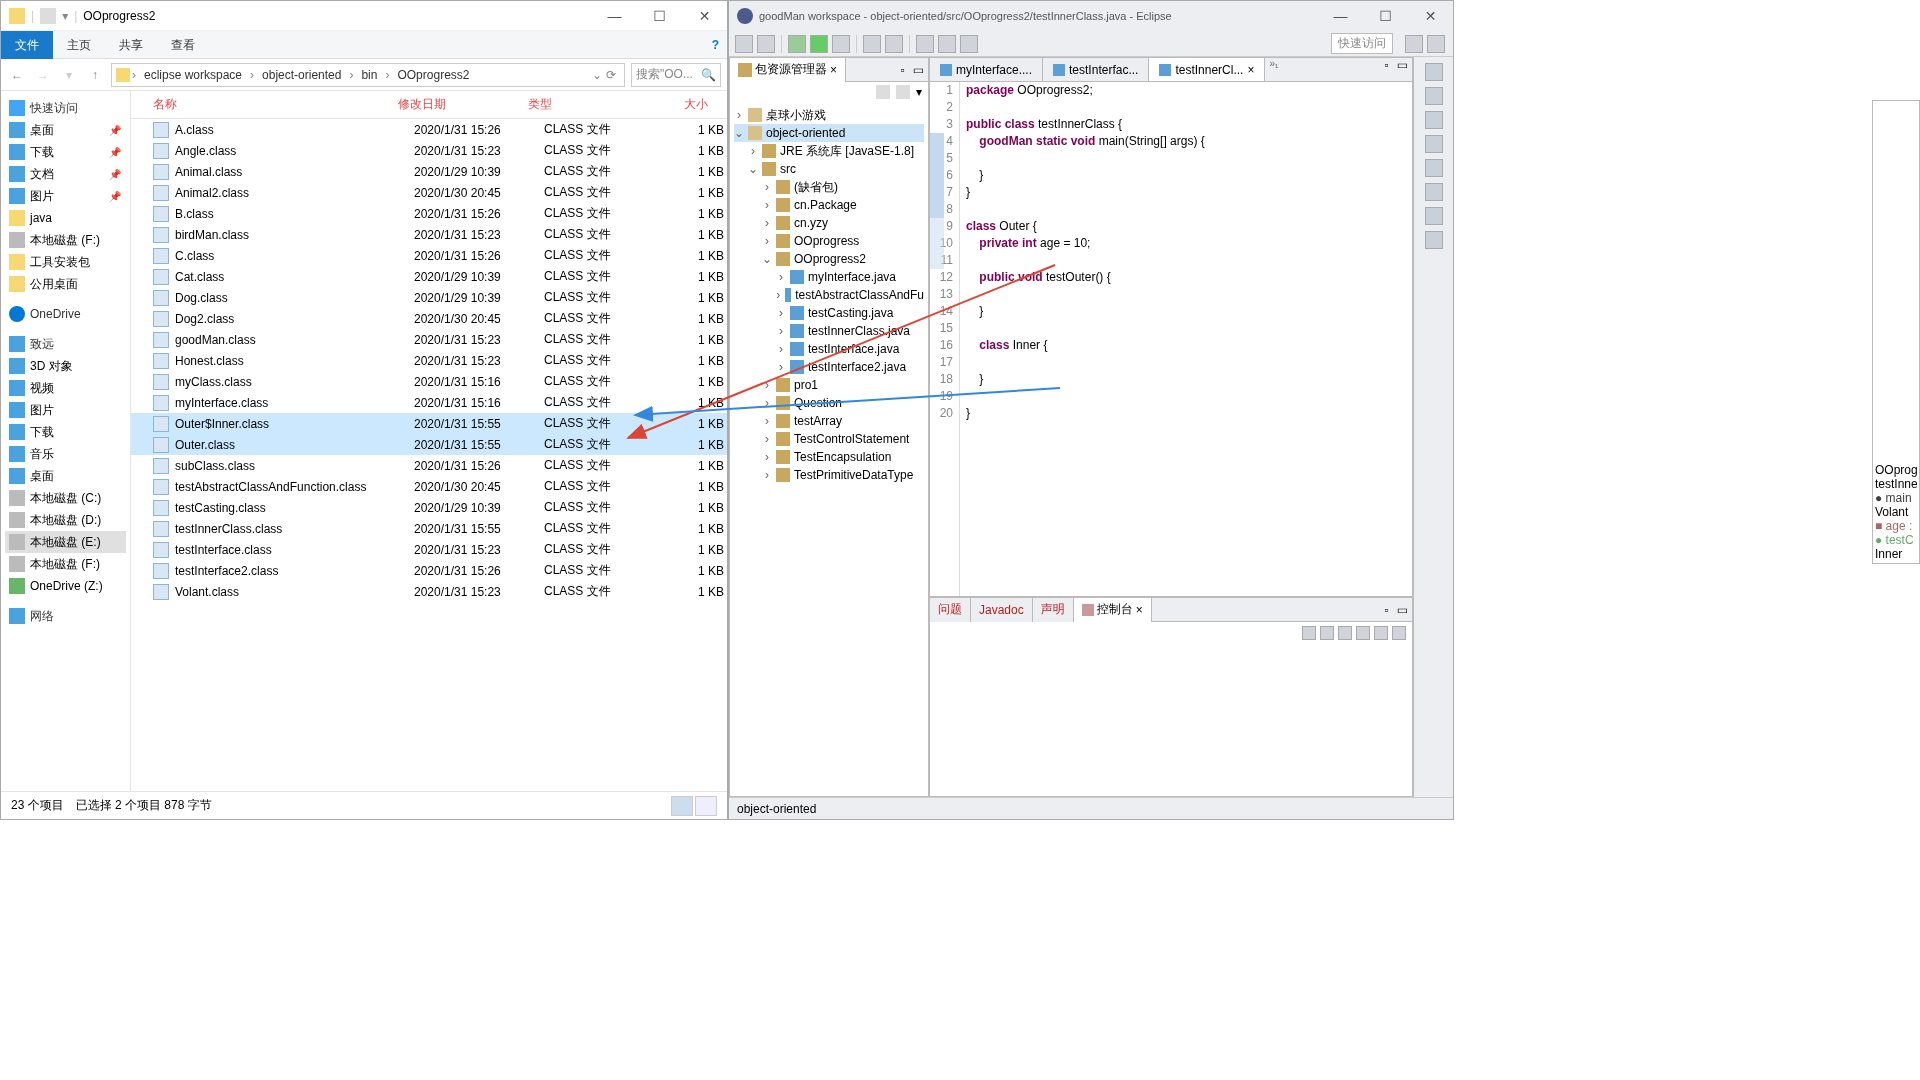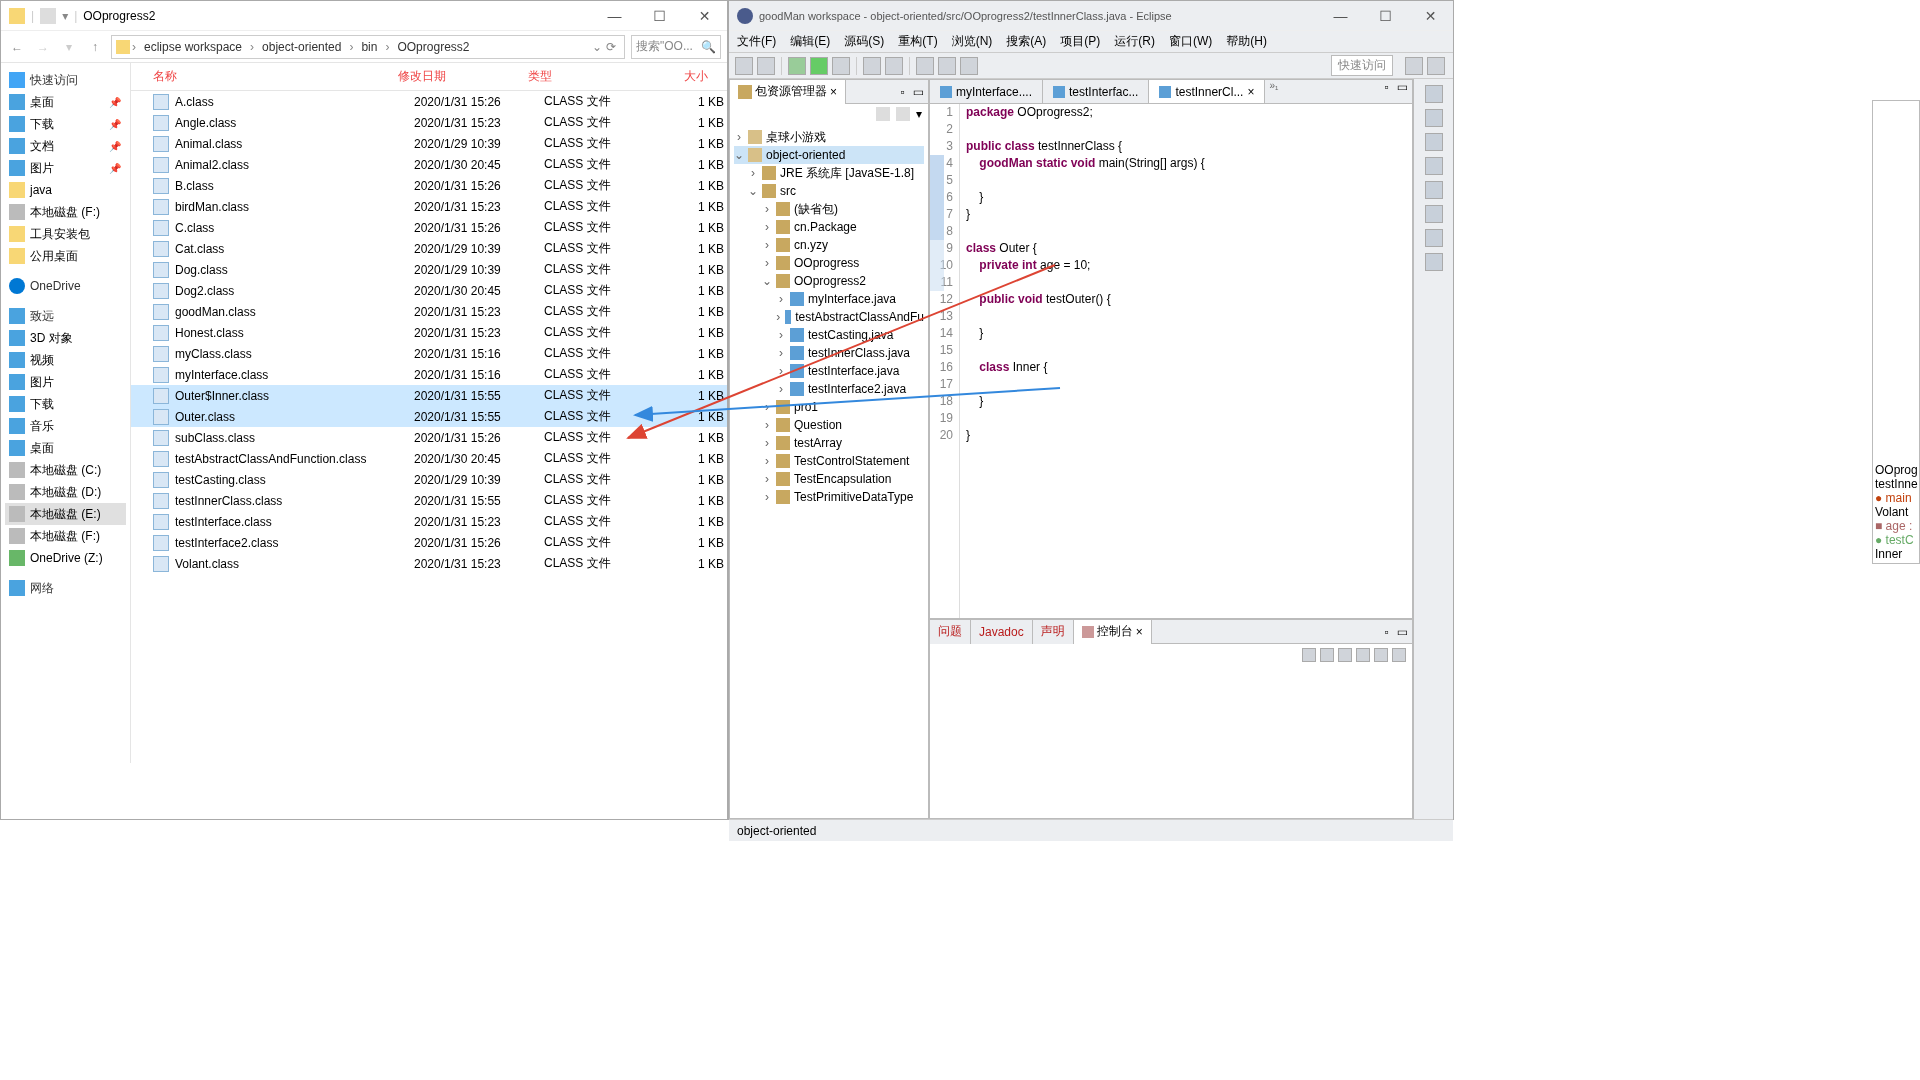--- a/index.html
+++ b/index.html
@@ -88,20 +88,27 @@
       <span style="color:#888">▾</span>
       <span style="color:#ccc">|</span>
       <span>OOprogress2</span>
     </div>
     <div class="controls">
       <span>—</span>
       <span>☐</span>
       <span>✕</span>
     </div>
   </div>
+  <div class="ribbon">
+    <span class="tab active">文件</span>
+    <span class="tab">主页</span>
+    <span class="tab">共享</span>
+    <span class="tab">查看</span>
+    <span style="margin-left:auto;margin-right:8px;color:#0078d4;font-weight:bold">?</span>
+  </div>
   <div class="navrow">
     <span class="arrow">←</span>
     <span class="arrow" style="color:#ccc">→</span>
     <span class="arrow" style="color:#ccc">▾</span>
     <span class="arrow">↑</span>
     <div class="breadcrumb">
       <span class="ico ico-folder" style="width:14px;height:14px"></span>
       <span class="chev">›</span>
       <span class="crumb">eclipse workspace</span>
       <span class="chev">›</span>
@@ -385,45 +392,41 @@
           <div class="row">
             <span class="ico ico-file"></span>
             <div class="col-name" style="width:239px">Volant.class</div>
             <div class="col-date">2020/1/31 15:23</div>
             <div class="col-type">CLASS 文件</div>
             <div class="col-size">1 KB</div>
           </div>
         </div>
     </div>
   </div>
+  <div class="statusbar">
+    <span>23 个项目</span>
+    <span>已选择 2 个项目  878 字节</span>
+    <div class="right">
+      <span class="viewbtn active"></span>
+      <span class="viewbtn"></span>
+    </div>
+  </div>
 </div>
 
 <div class="win" style="left:728px;top:0;width:726px;height:820px">
   <div class="titlebar" style="background:#eceef1">
     <div class="left">
       <span class="ico" style="background:#4a5b8c;border-radius:50%"></span>
       <span style="font-size:11px;color:#555">goodMan workspace - object-oriented/src/OOprogress2/testInnerClass.java - Eclipse</span>
     </div>
     <div class="controls">
       <span>—</span>
       <span>☐</span>
       <span>✕</span>
     </div>
-  </div>
-  <div class="eclipse-menu">
-    <span>文件(F)</span>
-    <span>编辑(E)</span>
-    <span>源码(S)</span>
-    <span>重构(T)</span>
-    <span>浏览(N)</span>
-    <span>搜索(A)</span>
-    <span>项目(P)</span>
-    <span>运行(R)</span>
-    <span>窗口(W)</span>
-    <span>帮助(H)</span>
   </div>
   <div class="eclipse-toolbar">
     <span class="tb-btn"></span>
     <span class="tb-btn"></span>
     <span class="tb-sep"></span>
     <span class="tb-btn" style="background:#9c9"></span>
     <span class="tb-btn" style="background:#6c6"></span>
     <span class="tb-btn"></span>
     <span class="tb-sep"></span>
     <span class="tb-btn"></span>
@@ -672,21 +675,21 @@
   </div>
   <div class="eclipse-status">
     <span>object-oriented</span>
   </div>
 </div>
 
 <div style="position:absolute;right:0;top:100px;width:48px;background:#fff;border:1px solid #bbb;font-size:11px;padding:2px;overflow:hidden">
   <div style="height:360px"></div>
   <div>OOprog</div>
   <div>testInne</div>
-  <div style="color:#c2410c">● <span>main</span></div>
+  <div style="color:#404040">● <span>main</span></div>
   <div>Volant</div>
   <div style="color:#a66">■ <span>age :</span></div>
   <div style="color:#6a6">● <span>testC</span></div>
   <div>Inner</div>
 </div>
 
 <svg class="arrow-svg" style="left:0;top:0;width:1454px;height:820px">
   <defs>
     <marker id="ah-red" markerWidth="10" markerHeight="8" refX="9" refY="4" orient="auto">
         <path d="M0,0 L10,4 L0,8 Z" fill="#d43"></path>

